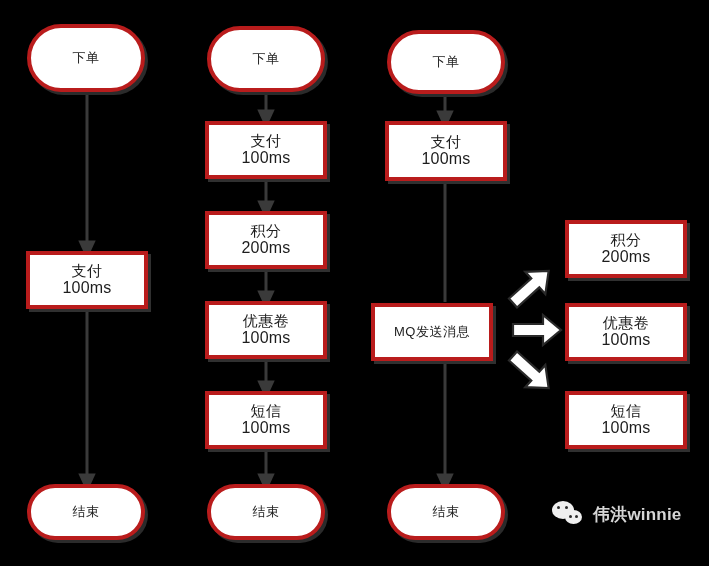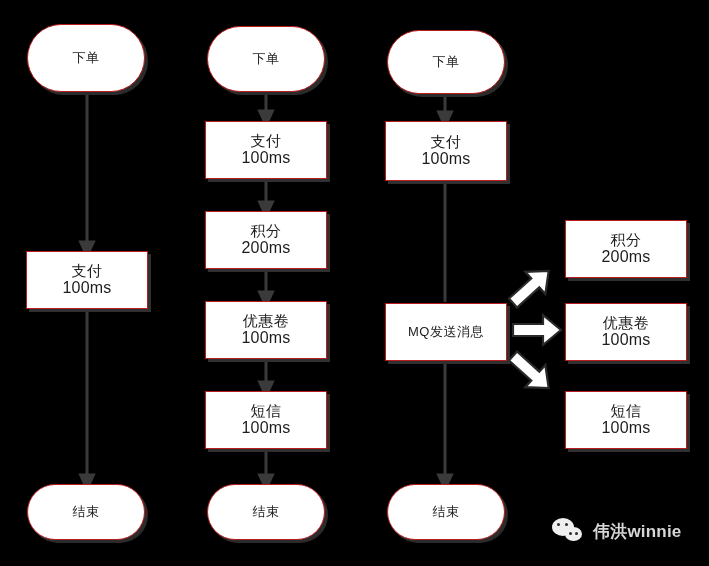--- a/index.html
+++ b/index.html
@@ -26,21 +26,21 @@
     width: 709px;
     height: 566px;
     pointer-events: none;
   }
 
   
   .node {
     position: absolute;
     box-sizing: border-box;
     background: #ffffff;
-    border: 1px solid #b91c1c;
+    border: 4px solid #b91c1c;
     display: flex;
     flex-direction: column;
     align-items: center;
     justify-content: center;
     color: #1d1d1d;
     text-align: center;
     line-height: 1.18;
     box-shadow: 3px 3px 0 0 #303030;
     z-index: 3;
   }
@@ -55,21 +55,21 @@
   .node .l2 {
     font-size: 16px;
     letter-spacing: 0.2px;
   }
   .node.single .l1 { font-size: 13px; }
 
   
   #watermark {
     position: absolute;
     left: 552px;
-    top: 517px;
+    top: 500px;
     display: flex;
     align-items: center;
     gap: 7px;
     z-index: 5;
   }
   #watermark .wm-text {
     color: #d6d6d6;
     font-size: 17px;
     letter-spacing: 0.2px;
     text-shadow: 0 0 2px #000;
@@ -179,21 +179,21 @@
 
   <div class="node stadium single" style="left:387px; top:30px; width:118px; height:64px;">
     <span class="l1">下单</span>
   </div>
 
   <div class="node" style="left:385px; top:121px; width:122px; height:60px;">
     <span class="l1">支付</span>
     <span class="l2">100ms</span>
   </div>
 
-  <div class="node single" style="left:385px; top:303px; width:122px; height:58px;">
+  <div class="node single" style="left:371px; top:303px; width:122px; height:58px;">
     <span class="l1">MQ发送消息</span>
   </div>
 
   <div class="node stadium single" style="left:387px; top:484px; width:118px; height:56px;">
     <span class="l1">结束</span>
   </div>
 
   <div class="node" style="left:565px; top:220px; width:122px; height:58px;">
     <span class="l1">积分</span>
     <span class="l2">200ms</span>

